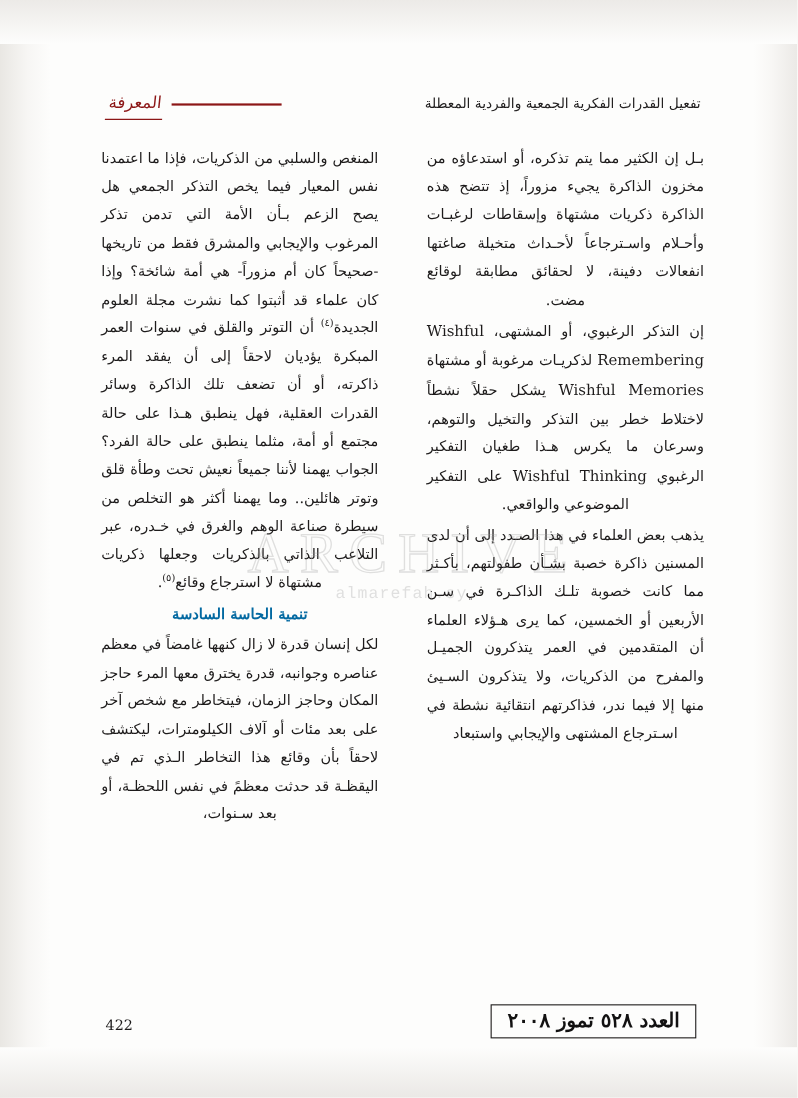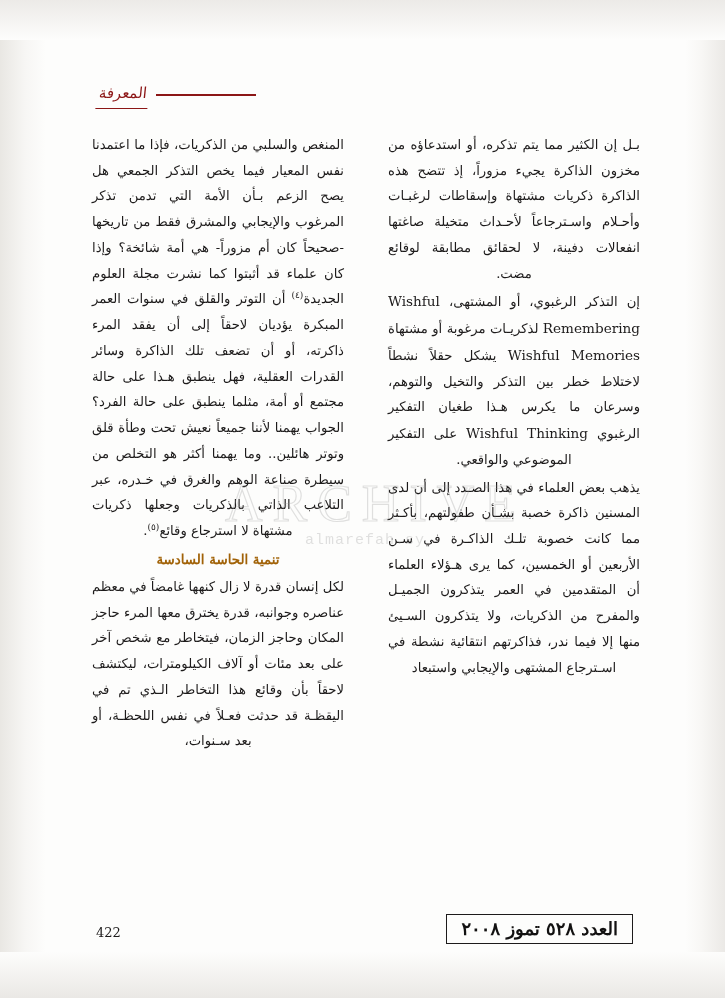--- a/index.html
+++ b/index.html
@@ -124,21 +124,21 @@
     margin: 0 0 0 0;
   }
   .p + .p { margin-top: 2px; }
 
   .subhead {
     font-weight: bold;
     text-align: center;
     text-align-last: center;
     margin-top: 4px;
     font-size: 13.4px;
-    color: #a16207;
+    color: #0369a1;
   }
   .lt {
     direction: ltr;
     unicode-bidi: isolate;
     font-family: "DejaVu Serif", "Liberation Serif", serif;
     font-size: 13.6px;
   }
   sup.fn {
     font-size: 9px;
     vertical-align: super;
@@ -204,38 +204,39 @@
 </head>
 <body>
 
 <div class="page">
   <div class="page-shade-left"></div>
   <div class="page-shade-right"></div>
   <div class="page-shade-top"></div>
   <div class="page-shade-bottom"></div>
 
   <div class="header">
+    <div class="header-title">تفعيل القدرات الفكرية الجمعية والفردية المعطلة</div>
     <div class="header-rule"></div>
     <div class="header-logo">
       <span class="logo-inner">المعرفة</span>
     </div>
   </div>
 
   <div class="columns">
 
     <div class="col col-right">
       <p class="p">بـل إن الكثير مما يتم تذكره، أو استدعاؤه من مخزون الذاكرة يجيء مزوراً، إذ تتضح هذه الذاكرة ذكريات مشتهاة وإسقاطات لرغبـات وأحـلام واسـترجاعاً لأحـداث متخيلة صاغتها انفعالات دفينة، لا لحقائق مطابقة لوقائع مضت.</p>
       <p class="p">إن التذكر الرغبوي، أو المشتهى، <span class="lt">Wishful Remembering</span> لذكريـات مرغوبة أو مشتهاة <span class="lt">Wishful Memories</span> يشكل حقلاً نشطاً لاختلاط خطر بين التذكر والتخيل والتوهم، وسرعان ما يكرس هـذا طغيان التفكير الرغبوي <span class="lt">Wishful Thinking</span> على التفكير الموضوعي والواقعي.</p>
       <p class="p">يذهب بعض العلماء في هذا الصـدد إلى أن لدى المسنين ذاكرة خصبة بشـأن طفولتهم، بأكـثر مما كانت خصوبة تلـك الذاكـرة في سـن الأربعين أو الخمسين، كما يرى هـؤلاء العلماء أن المتقدمين في العمر يتذكرون الجميـل والمفرح من الذكريات، ولا يتذكرون السـيئ منها إلا فيما ندر، فذاكرتهم انتقائية نشطة في اسـترجاع المشتهى والإيجابي واستبعاد</p>
     </div>
 
     <div class="col col-left">
       <p class="p">المنغص والسلبي من الذكريات، فإذا ما اعتمدنا نفس المعيار فيما يخص التذكر الجمعي هل يصح الزعم بـأن الأمة التي تدمن تذكر المرغوب والإيجابي والمشرق فقط من تاريخها -صحيحاً كان أم مزوراً- هي أمة شائخة؟ وإذا كان علماء قد أثبتوا كما نشرت مجلة العلوم الجديدة<sup class="fn">(٤)</sup> أن التوتر والقلق في سنوات العمر المبكرة يؤديان لاحقاً إلى أن يفقد المرء ذاكرته، أو أن تضعف تلك الذاكرة وسائر القدرات العقلية، فهل ينطبق هـذا على حالة مجتمع أو أمة، مثلما ينطبق على حالة الفرد؟ الجواب يهمنا لأننا جميعاً نعيش تحت وطأة قلق وتوتر هائلين.. وما يهمنا أكثر هو التخلص من سيطرة صناعة الوهم والغرق في خـدره، عبر التلاعب الذاتي بالذكريات وجعلها ذكريات مشتهاة لا استرجاع وقائع<sup class="fn">(٥)</sup>.</p>
       <p class="p subhead">تنمية الحاسة السادسة</p>
-      <p class="p">لكل إنسان قدرة لا زال كنهها غامضاً في معظم عناصره وجوانبه، قدرة يخترق معها المرء حاجز المكان وحاجز الزمان، فيتخاطر مع شخص آخر على بعد مئات أو آلاف الكيلومترات، ليكتشف لاحقاً بأن وقائع هذا التخاطر الـذي تم في اليقظـة قد حدثت فعـلاً في نفس اللحظـة، أو بعد سـنوات،</p>
+      <p class="p">لكل إنسان قدرة لا زال كنهها غامضاً في معظم عناصره وجوانبه، قدرة يخترق معها المرء حاجز المكان وحاجز الزمان، فيتخاطر مع شخص آخر على بعد مئات أو آلاف الكيلومترات، ليكتشف لاحقاً بأن وقائع هذا التخاطر الـذي تم في اليقظـة قد حدثت معظمً في نفس اللحظـة، أو بعد سـنوات،</p>
     </div>
 
   </div>
 
   <div class="watermark">
     <div class="wm-big"><span>ARCHIVE</span></div>
     <div class="wm-sub">almarefah.sy</div>
   </div>
 
   <div class="folio">422</div>

